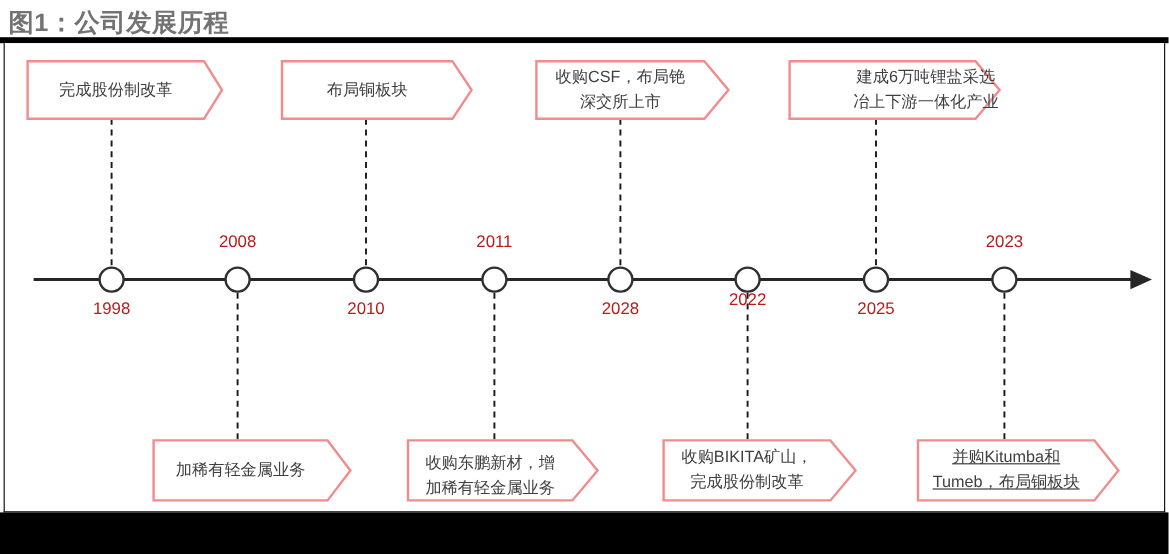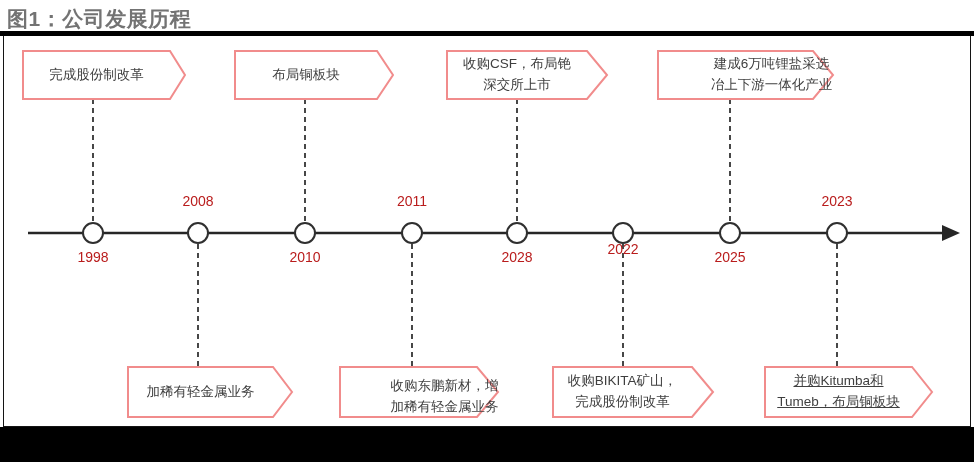--- a/index.html
+++ b/index.html
@@ -81,21 +81,21 @@
     font-size: 14px;
     color: #b91c1c;
   }
 
   
   .ct1 { left: 23px;  top: 51px;  width: 147px; height: 48px; }
   .ct2 { left: 235px; top: 51px;  width: 142px; height: 48px; }
   .ct3 { left: 447px; top: 51px;  width: 140px; height: 48px; }
   .ct4 { left: 658px; top: 51px;  width: 155px; height: 48px; margin-left: 36px; }
   .ct5 { left: 128px; top: 367px; width: 145px; height: 50px; }
-  .ct6 { left: 340px; top: 367px; width: 137px; height: 60px; margin-left: 36px; }
+  .ct6 { left: 340px; top: 367px; width: 137px; height: 60px; }
   .ct7 { left: 553px; top: 367px; width: 139px; height: 50px; }
   .ct8 { left: 765px; top: 367px; width: 147px; height: 50px; text-decoration: underline; }
 
   
   .y1999 { left: 61px;  top: 249px; }
   .y2008 { left: 166px; top: 193px; }
   .y2014 { left: 273px; top: 249px; }
   .y2018 { left: 380px; top: 193px; }
   .y2019 { left: 485px; top: 249px; }
   .y2022 { left: 591px; top: 193px; margin-top: 48px; }

